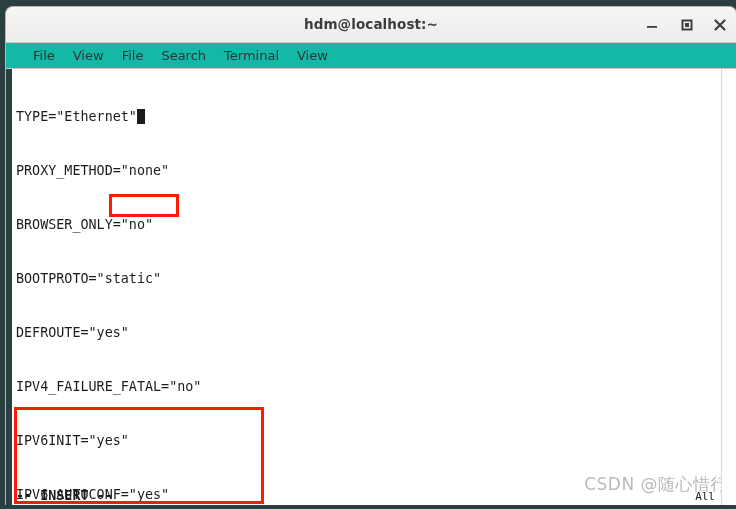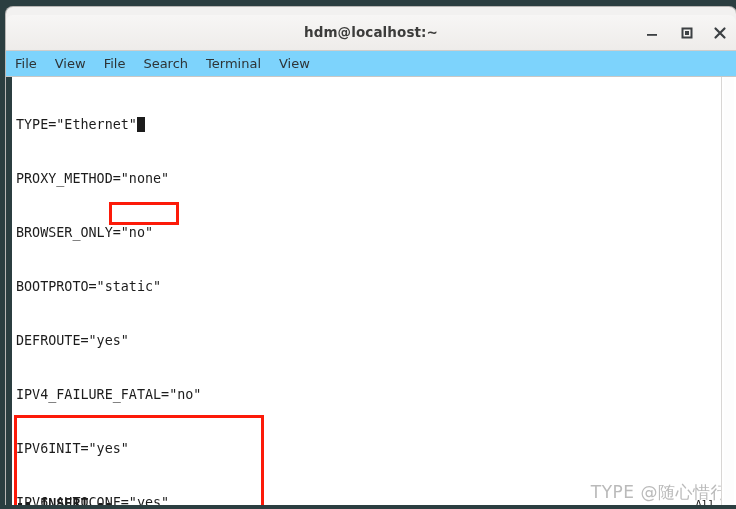--- a/index.html
+++ b/index.html
@@ -37,21 +37,20 @@
   }
 
   
   #titlebar {
     position: relative;
     height: 35px;
     background: linear-gradient(to bottom, #f7f6f5 0%, #eeecea 100%);
     border-bottom: 1px solid #cfcdcb;
     border-top-left-radius: 7px;
     border-top-right-radius: 7px;
-    margin-top: 8px;
   }
   #title-text {
     position: absolute;
     left: 0; right: 0;
     top: 9px;
     text-align: center;
     font-size: 13.5px;
     font-weight: bold;
     color: #3c3c3b;
     letter-spacing: 0.1px;
@@ -65,23 +64,23 @@
   }
   .win-btn svg { display: block; }
   #btn-min { right: 74px; }
   #btn-max { right: 39px; }
   #btn-close { right: 6px; }
 
   
   #menubar {
     position: relative;
     height: 25px;
-    background: #7dd3fc;
+    background: #14b8a6;
     border-bottom: 1px solid #c9c7c5;
-    padding-left: 0;
+    padding-left: 18px;
     display: flex;
     align-items: center;
   }
   .menu-item {
     font-size: 13px;
     color: #2e3436;
     padding: 2px 9px;
     cursor: default;
     white-space: nowrap;
   }
@@ -291,21 +290,21 @@
 
       <div id="status-line">
         <span id="status-mode">-- INSERT --</span>
         <span id="status-pos">1,16</span>
         <span id="status-scroll">All</span>
       </div>
 
       <div class="redbox" id="redbox-static"></div>
       <div class="redbox" id="redbox-ipblock"></div>
 
-      <div id="watermark">TYPE @随心惜行</div>
+      <div id="watermark">CSDN @随心惜行</div>
 
       <div id="scrollbar-track">
         <div id="scrollbar-thumb"></div>
       </div>
     </div>
 
   </div>
 
   <div id="bottom-strip"></div>
 </div>

